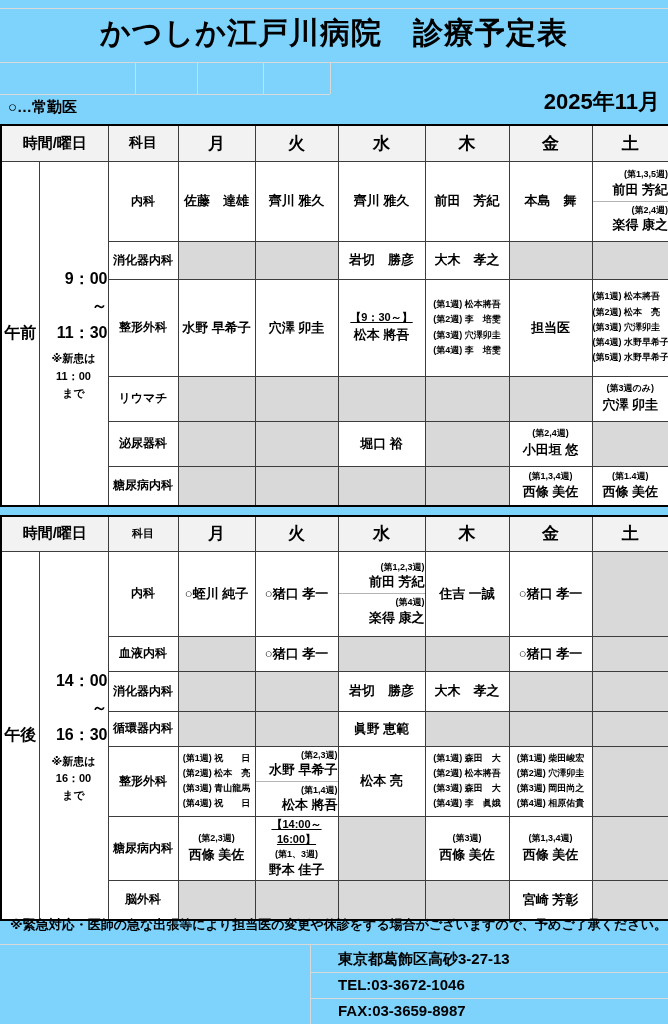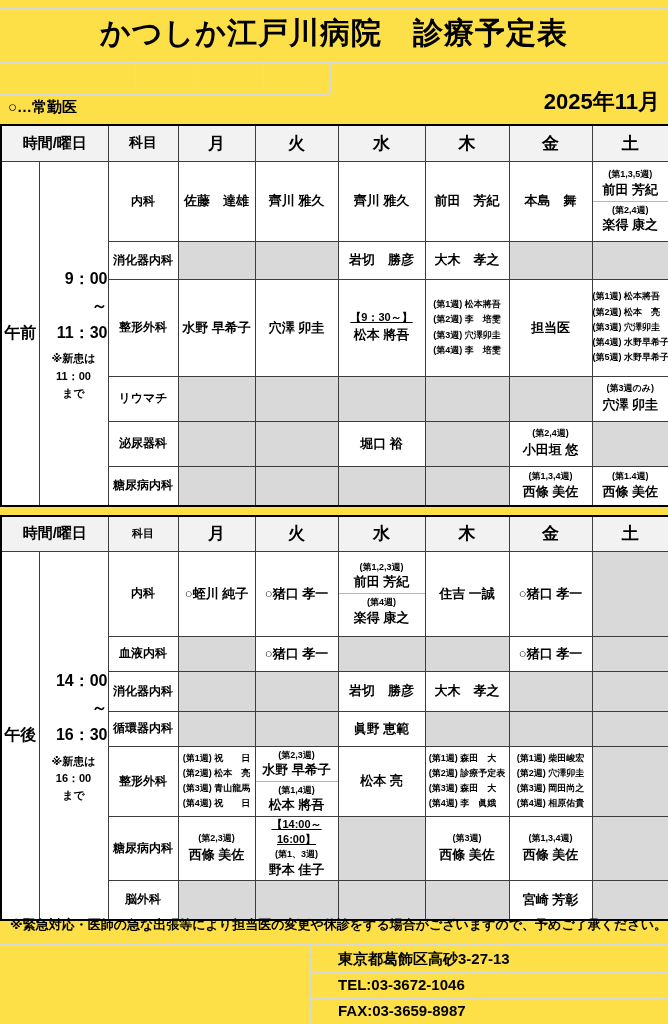--- a/index.html
+++ b/index.html
@@ -1,16 +1,16 @@
 <!DOCTYPE html>
 <html><head>
 <meta charset="utf-8">
 <style>
   html,body{margin:0;padding:0;background:#fff;}
-  .page{position:relative;width:668px;height:1024px;background:#fde047;overflow:hidden;
+  .page{position:relative;width:668px;height:1024px;background:#7dd3fc;overflow:hidden;
         font-family:"Liberation Sans","DejaVu Sans",sans-serif;color:#000;}
   .faint{position:absolute;background:#d9d9d9;}
   .title{position:absolute;top:13px;left:0;width:668px;text-align:center;
          font-size:30px;font-weight:bold;letter-spacing:1px;}
   .legend{position:absolute;top:98px;left:8px;font-size:15px;font-weight:bold;}
   .month{position:absolute;top:87px;right:8px;font-size:22px;font-weight:bold;}
   .tablewrap{position:absolute;left:0;width:668px;}
   .sched{border-collapse:collapse;table-layout:fixed;width:668px;border:2px solid #000;}
   .sched th,.sched td{border:1px solid #3d3d3d;padding:0;text-align:center;
         vertical-align:middle;overflow:hidden;}
@@ -25,21 +25,21 @@
   .tnote{margin-top:4px;text-align:center;}
   .tnl{font-size:11px;line-height:1.55;}
   .dept{font-size:12px;font-weight:bold;background:#fff;}
   .cell{background:#fff;font-weight:bold;}
   .cell.empty{background:#d9d9d9;}
   .nm{font-size:13px;line-height:1.5;}
   .sm{font-size:9px;line-height:1.4;}
   .md{font-size:11px;line-height:1.4;text-decoration:underline;}
   .list{display:inline-block;text-align:left;}
   .li{font-size:9px;line-height:1.7;white-space:nowrap;}
-  .splitcell .part{padding:2px 0;}
+  .splitcell .part{padding:2px 0;text-align:right;}
   .splitcell .part .nm{line-height:1.35;}
   .splitcell .part2{border-top:1px solid #b5b5b5;}
   .note{position:absolute;top:916px;left:10px;width:656px;font-size:13px;
         font-weight:bold;white-space:nowrap;}
   .org{position:absolute;left:8px;top:944px;height:80px;width:296px;
        display:flex;align-items:center;font-size:15px;font-weight:bold;}
   .contact{position:absolute;left:318px;top:946px;font-size:15px;font-weight:bold;margin-left:20px;}
   .contact div{height:26px;line-height:26px;}
 </style>
 </head>
@@ -306,21 +306,21 @@
                 <div class="nm">水野 早希子</div>
               </div>
               <div class="part part2">
                 <div class="sm">(第1,4週)</div>
                 <div class="nm">松本 將吾</div>
               </div>
             </td>
             <td class="cell">
               <div class="nm">松本 亮</div>
             </td>
-            <td class="cell"><div class="list"><div class="li">(第1週) 森田　大</div><div class="li">(第2週) 診療予定表</div><div class="li">(第3週) 森田　大</div><div class="li">(第4週) 李　眞娥</div></div></td>
+            <td class="cell"><div class="list"><div class="li">(第1週) 森田　大</div><div class="li">(第2週) 松本將吾</div><div class="li">(第3週) 森田　大</div><div class="li">(第4週) 李　眞娥</div></div></td>
             <td class="cell"><div class="list"><div class="li">(第1週) 柴田峻宏</div><div class="li">(第2週) 穴澤卯圭</div><div class="li">(第3週) 岡田尚之</div><div class="li">(第4週) 相原佑貴</div></div></td>
             <td class="cell empty"></td>
           </tr>
           <tr style="height: 55px;">
             <td class="dept">糖尿病内科</td>
             <td class="cell">
               <div class="sm">(第2,3週)</div>
               <div class="nm">西條 美佐</div>
             </td>
             <td class="cell">

